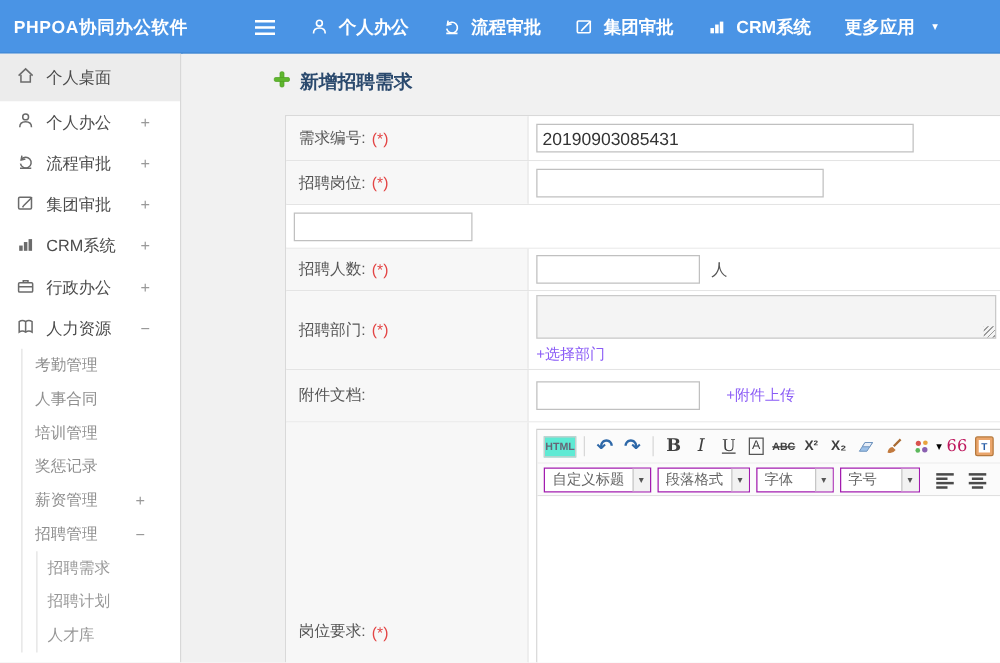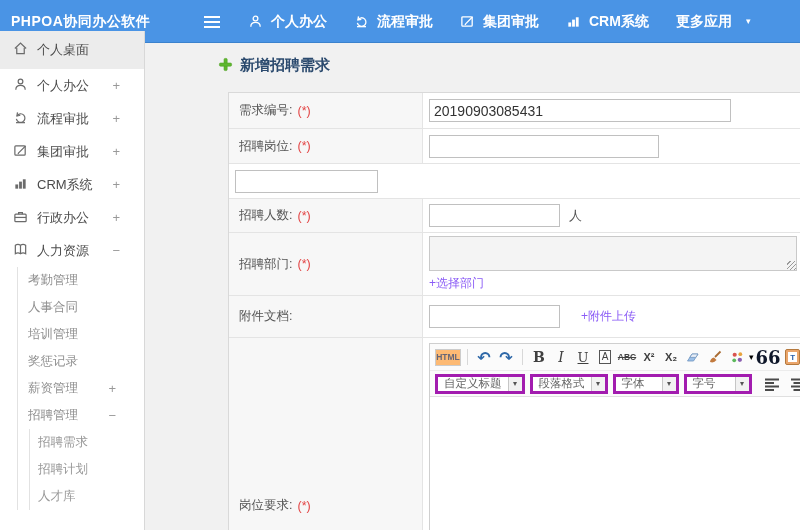--- a/index.html
+++ b/index.html
@@ -14,21 +14,21 @@
            font-size:14px; font-weight:bold; letter-spacing:.5px; }
   .hamburger { position:absolute; left:204px; top:16px; width:16px; height:2px; background:#fff;
                box-shadow:0 5px 0 #fff, 0 10px 0 #fff; cursor:pointer; }
   .topnav { position:absolute; left:248px; top:0; height:43px; display:flex; align-items:center; gap:27px; }
   .tn-item { display:flex; align-items:center; gap:8px; font-size:14px; font-weight:bold; color:#fff; cursor:pointer; }
   .tn-item svg { display:block; }
   .caret { font-size:9px; line-height:1; }
   .tn-caret { margin-left:6px; }
 
   
-  .sidebar { position:absolute; left:0; top:31px; width:145px; bottom:0; background:#fff;
+  .sidebar { position:absolute; left:0; top:43px; width:145px; bottom:0; background:#fff;
              border-right:1px solid #d8d8d8; }
   .side-item { position:relative; height:33px; display:flex; align-items:center; gap:9px;
                padding-left:13px; font-size:13px; color:#4b4b4b; cursor:pointer; }
   .side-item.active { height:38px; background:#ececec; }
   .side-item .expand { position:absolute; right:24px; color:#999; font-size:13px; }
   .side-item svg { flex-shrink:0; }
   .tree  { margin-left:17px; border-left:1px solid #e2e2e2; }
   .tree  .side-item { height:27px; padding-left:10px; font-size:12.5px; color:#8f8f8f; }
   .tree  .side-item .expand { right:28px; }
   .tree2 { margin-left:11px; border-left:1px solid #e2e2e2;text-align:center; }
@@ -65,35 +65,35 @@
 
   
   .editor { width:545px; border:1px solid #cfcfcf; background:#fff; }
   .tb1 { height:27px; display:flex; align-items:center; padding:0 5px; gap:2px;
          background:#fbfbfb; border-bottom:1px solid #ececec; }
   .tb2 { height:26px; display:flex; align-items:center; padding:0 5px; gap:5px;
          background:#fbfbfb; border-bottom:1px solid #e0e0e0; }
   .tbtn { min-width:20px; height:20px; display:flex; align-items:center; justify-content:center;
           font-size:12px; color:#404040; cursor:pointer; }
   .sep { width:1px; height:16px; background:#d8d8d8; margin:0 4px; }
-  .b-html { font-size:8.5px; font-weight:bold; color:#667; border:1px solid #ccc; background:#fdba74;
+  .b-html { font-size:8.5px; font-weight:bold; color:#667; border:1px solid #ccc; background:#5eead4;
             min-width:26px; height:17px; }
   .b-undo,.b-redo { color:#2e68a8; font-size:16px; font-weight:bold; }
   .b-bold { font-family:"DejaVu Serif","Liberation Serif",serif; font-weight:bold; font-size:14px; }
   .b-italic { font-family:"DejaVu Serif","Liberation Serif",serif; font-style:italic; font-size:14px; }
   .b-under { font-family:"DejaVu Serif","Liberation Serif",serif; font-size:13px; text-decoration:underline; }
   .b-boxa span { border:1px solid #555; font-size:10px; line-height:12px; padding:0 2px; }
   .b-strike { font-size:8.5px; font-weight:bold; text-decoration:line-through; }
   .b-supsub { font-size:11px; font-weight:bold; }
-  .b-quote { font-family:"DejaVu Serif","Liberation Serif",serif; font-weight:700; font-size:18px; color:#0f172a; }
+  .b-quote { font-family:"DejaVu Serif","Liberation Serif",serif; font-weight:400; font-size:13px; color:#be185d; }
   .b-paste { width:15px; height:16px; background:#eaa56b; border:1px solid #b5793d; border-radius:2px;
              display:flex; align-items:center; justify-content:center; }
   .b-paste span { background:#fff; width:9px; height:10px; font-size:8px; font-weight:bold; color:#2a5fa8;
                   display:flex; align-items:center; justify-content:center; }
-  .ddl { display:flex; height:20px; border:3px solid #a21caf; background:#fff; align-items:center; cursor:pointer; }
+  .ddl { display:flex; height:20px; border:1px solid #a21caf; background:#fff; align-items:center; cursor:pointer; }
   .ddl .lbl { padding:0 6px; font-size:11.5px; color:#666; white-space:nowrap; }
   .ddl .arr { width:14px; align-self:stretch; border-left:1px solid #c6c6c6; background:#f2f2f2;
               display:flex; align-items:center; justify-content:center; font-size:8px; color:#555; }
   .d1 .lbl { min-width:58px; } .d2 .lbl { min-width:52px; } .d3 .lbl { min-width:46px; } .d4 .lbl { min-width:48px; }
   .aligns { display:flex; gap:6px; margin-left:5px; }
   .editor-body { height:280px; background:#fff; }
 </style>
 </head>
 <body>
 

